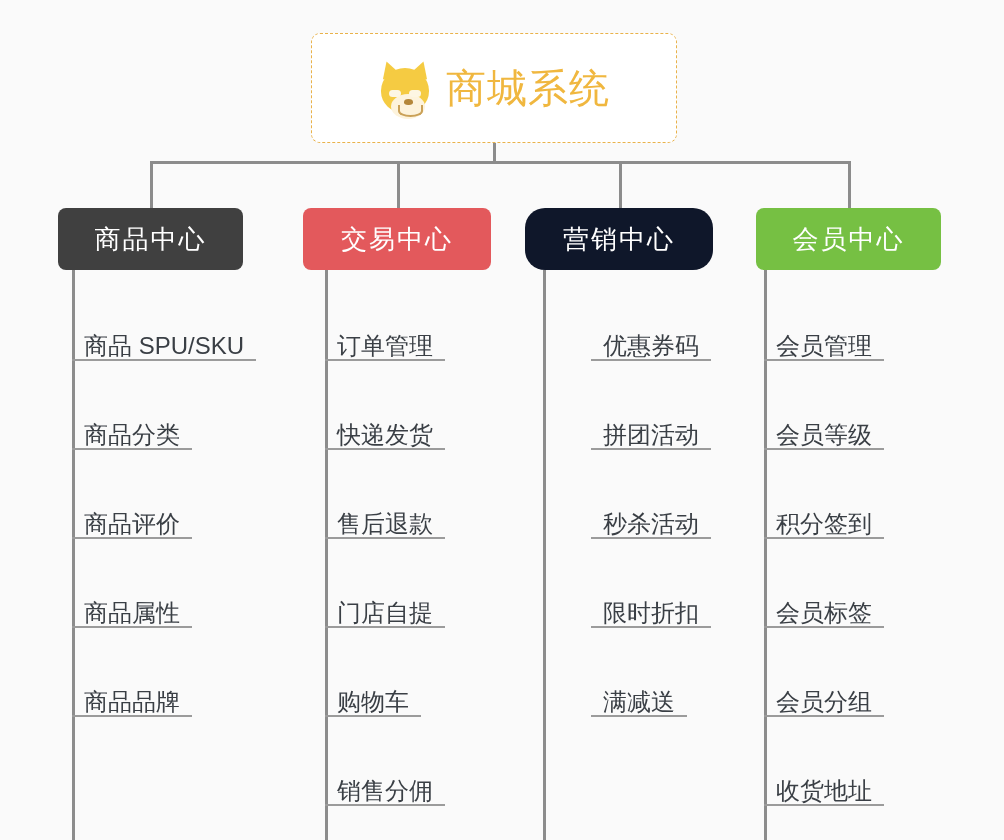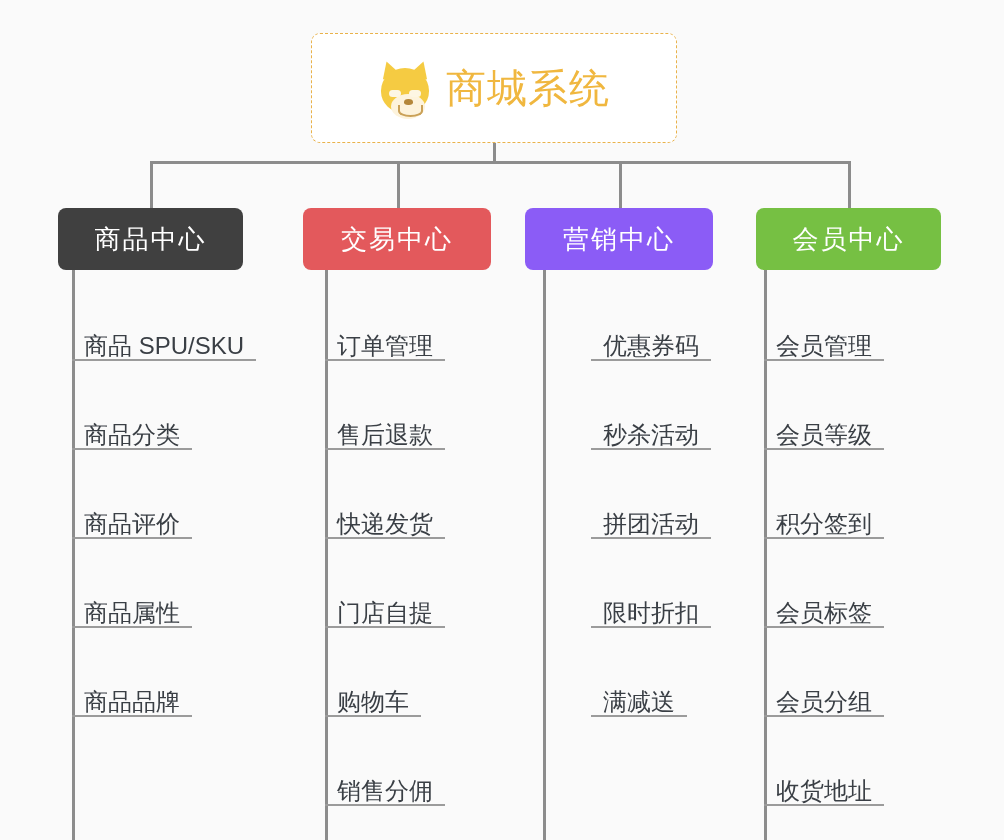--- a/index.html
+++ b/index.html
@@ -130,21 +130,21 @@
   }
 
   
   #branch-0 { left: 150px; }
   #branch-1 { left: 397px; }
   #branch-2 { left: 619px; }
   #branch-3 { left: 848px; }
 
   #branch-0 .branch-head { left: -92px; width: 185px; background: #404040; }
   #branch-1 .branch-head { left: -94px; width: 188px; background: #e3595c; }
-  #branch-2 .branch-head { left: -94px; width: 188px; background: #8b5cf6; }
+  #branch-2 .branch-head { left: -94px; width: 188px; background: #0f172a; border-radius: 20px; }
   #branch-3 .branch-head { left: -92px; width: 185px; background: #76c043; }
 
   #branch-0 .leaf-spine { left: -78px; top: 109px; height: 691px; }
   #branch-1 .leaf-spine { left: -72px; top: 109px; height: 691px; }
   #branch-2 .leaf-spine { left: -76px; top: 109px; height: 691px; }
   #branch-3 .leaf-spine { left: -84px; top: 109px; height: 691px; }
 
   #branch-0 .leaf-list { left: -78px; top: 111px; }
   #branch-1 .leaf-list { left: -72px; top: 111px; }
   #branch-2 .leaf-list { left: -76px; top: 111px; margin-left: 48px; }
@@ -249,24 +249,24 @@
 
   <div class="branch" id="branch-1">
     <div class="branch-drop"></div>
     <div class="branch-head">交易中心</div>
     <div class="leaf-spine"></div>
     <ul class="leaf-list">
       <li class="leaf-item">
           <span class="leaf-label">订单管理</span>
         </li>
       <li class="leaf-item">
+          <span class="leaf-label">快递发货</span>
+        </li>
+      <li class="leaf-item">
           <span class="leaf-label">售后退款</span>
-        </li>
-      <li class="leaf-item">
-          <span class="leaf-label">快递发货</span>
         </li>
       <li class="leaf-item">
           <span class="leaf-label">门店自提</span>
         </li>
       <li class="leaf-item">
           <span class="leaf-label">购物车</span>
         </li>
       <li class="leaf-item">
           <span class="leaf-label">销售分佣</span>
         </li>
@@ -275,24 +275,24 @@
 
   <div class="branch" id="branch-2">
     <div class="branch-drop"></div>
     <div class="branch-head">营销中心</div>
     <div class="leaf-spine"></div>
     <ul class="leaf-list">
       <li class="leaf-item">
           <span class="leaf-label">优惠券码</span>
         </li>
       <li class="leaf-item">
+          <span class="leaf-label">拼团活动</span>
+        </li>
+      <li class="leaf-item">
           <span class="leaf-label">秒杀活动</span>
-        </li>
-      <li class="leaf-item">
-          <span class="leaf-label">拼团活动</span>
         </li>
       <li class="leaf-item">
           <span class="leaf-label">限时折扣</span>
         </li>
       <li class="leaf-item">
           <span class="leaf-label">满减送</span>
         </li>
     </ul>
   </div>
 

